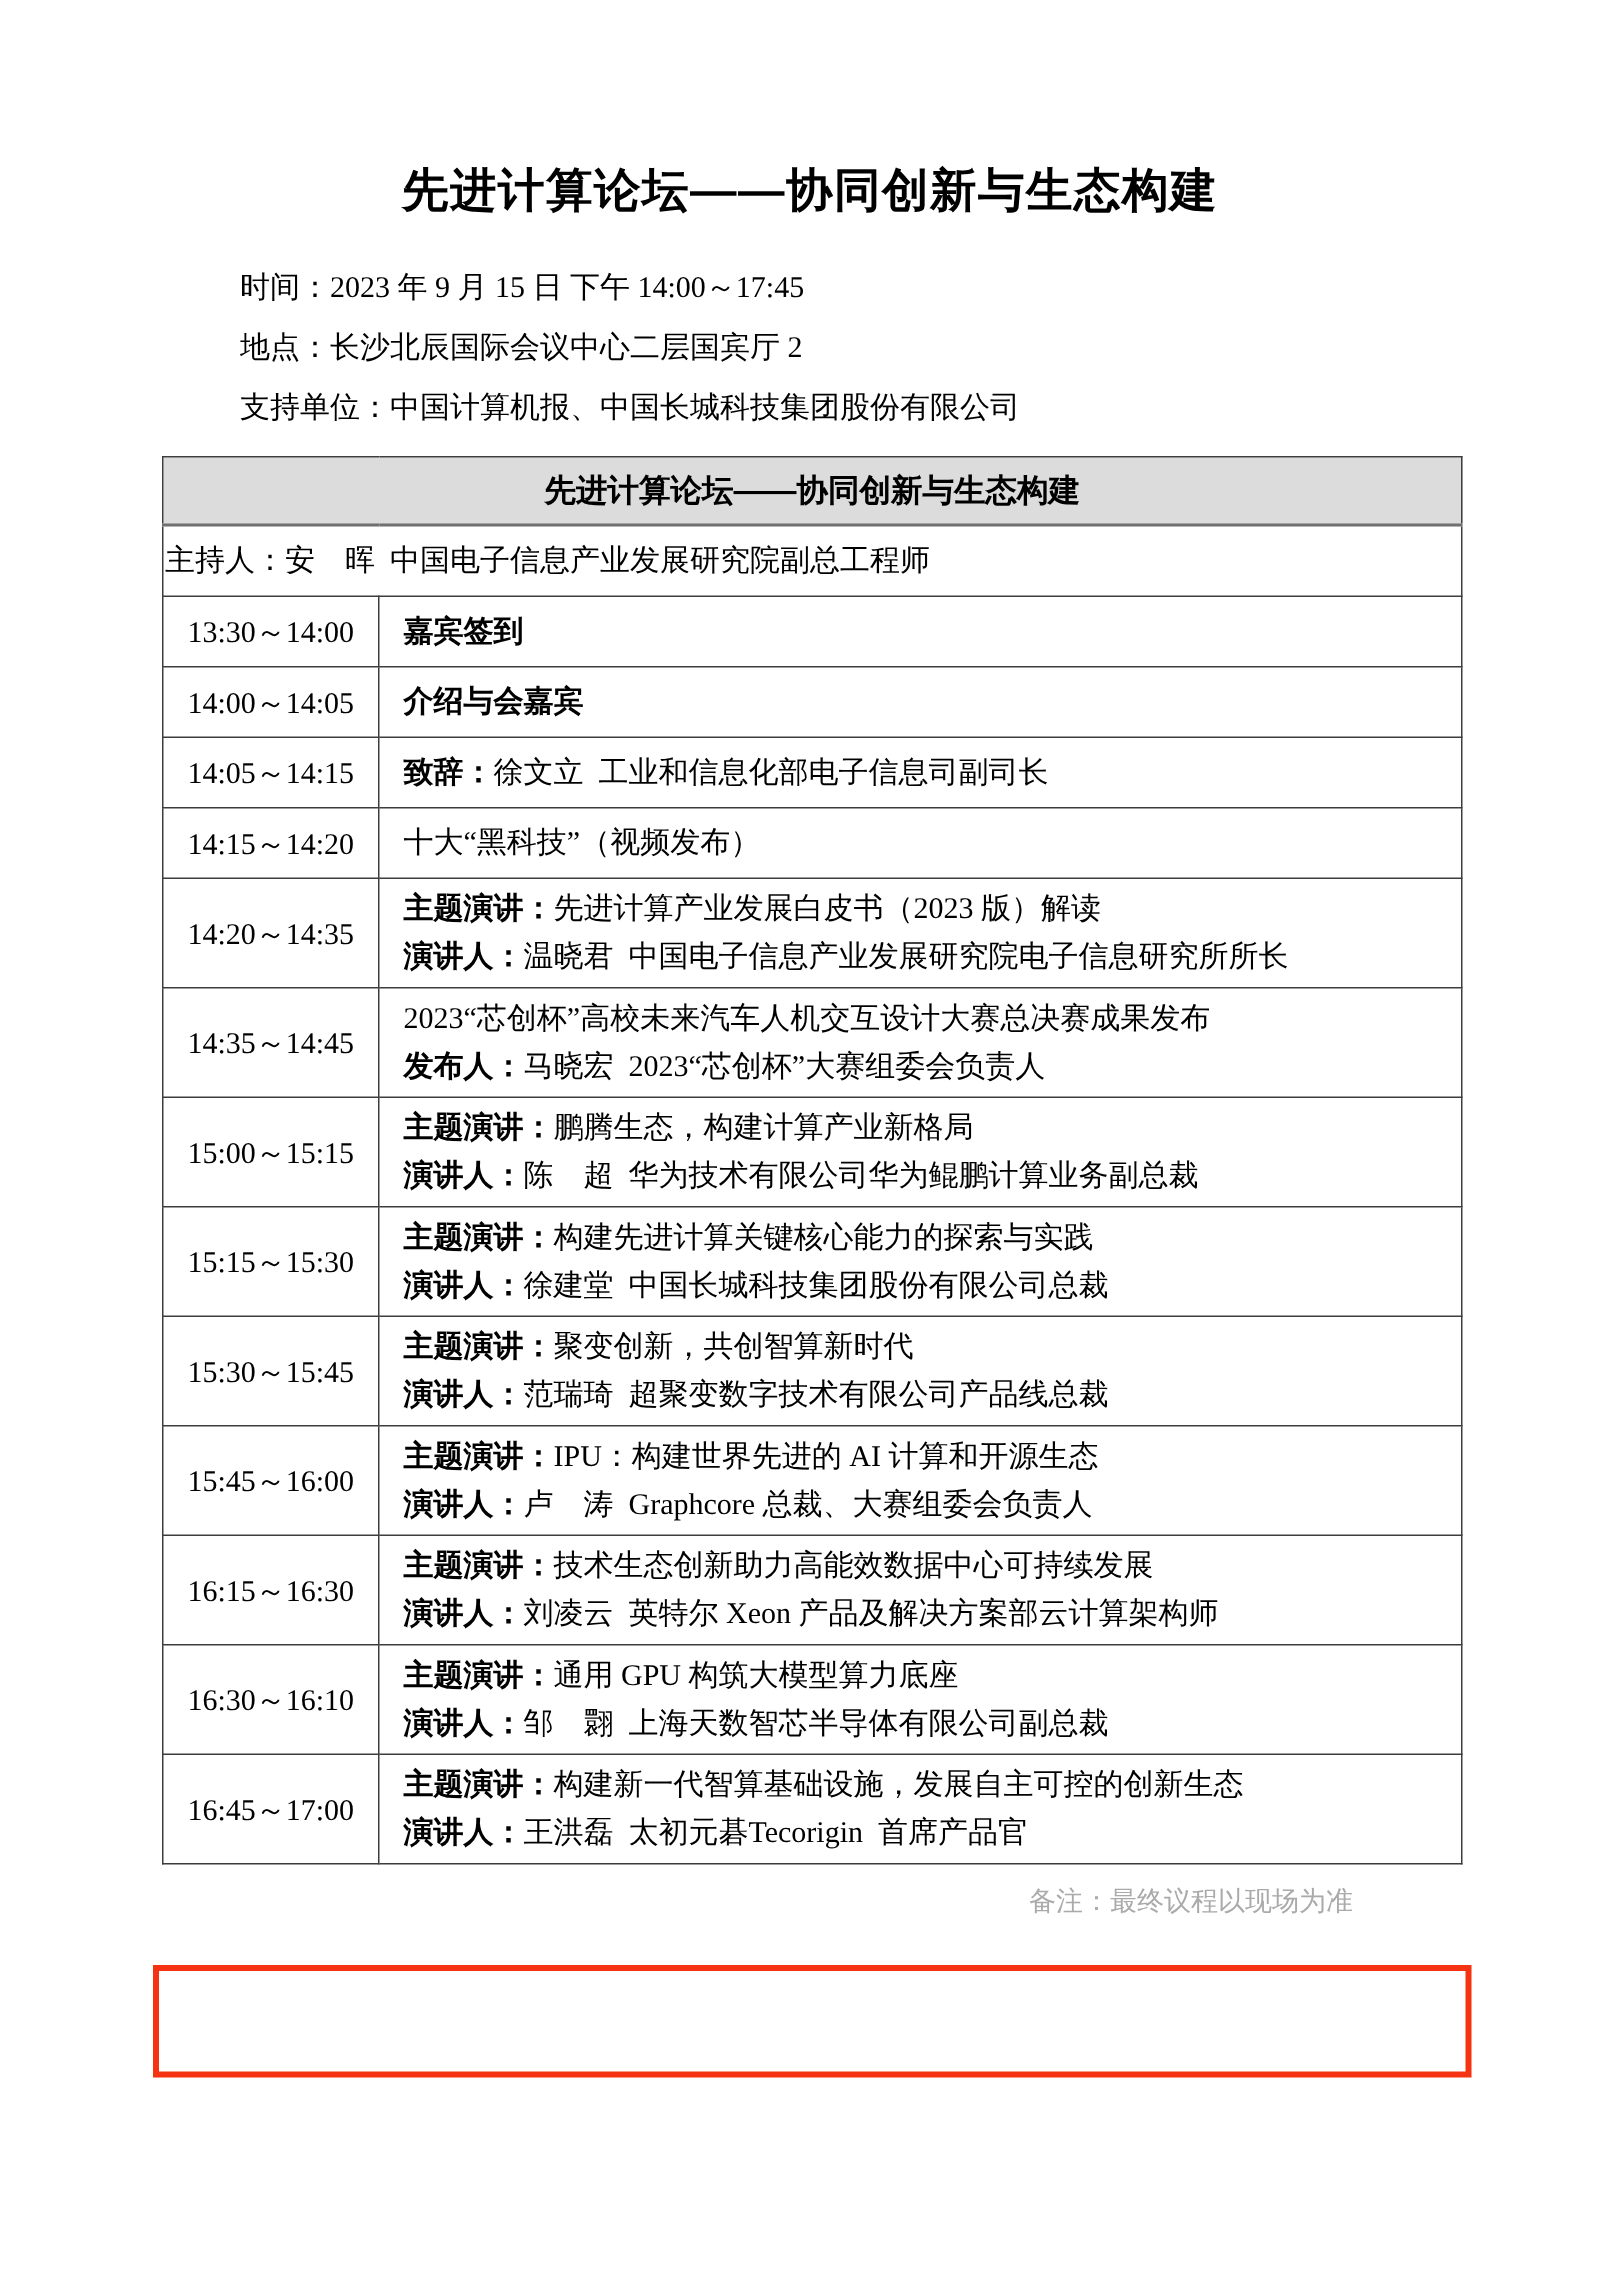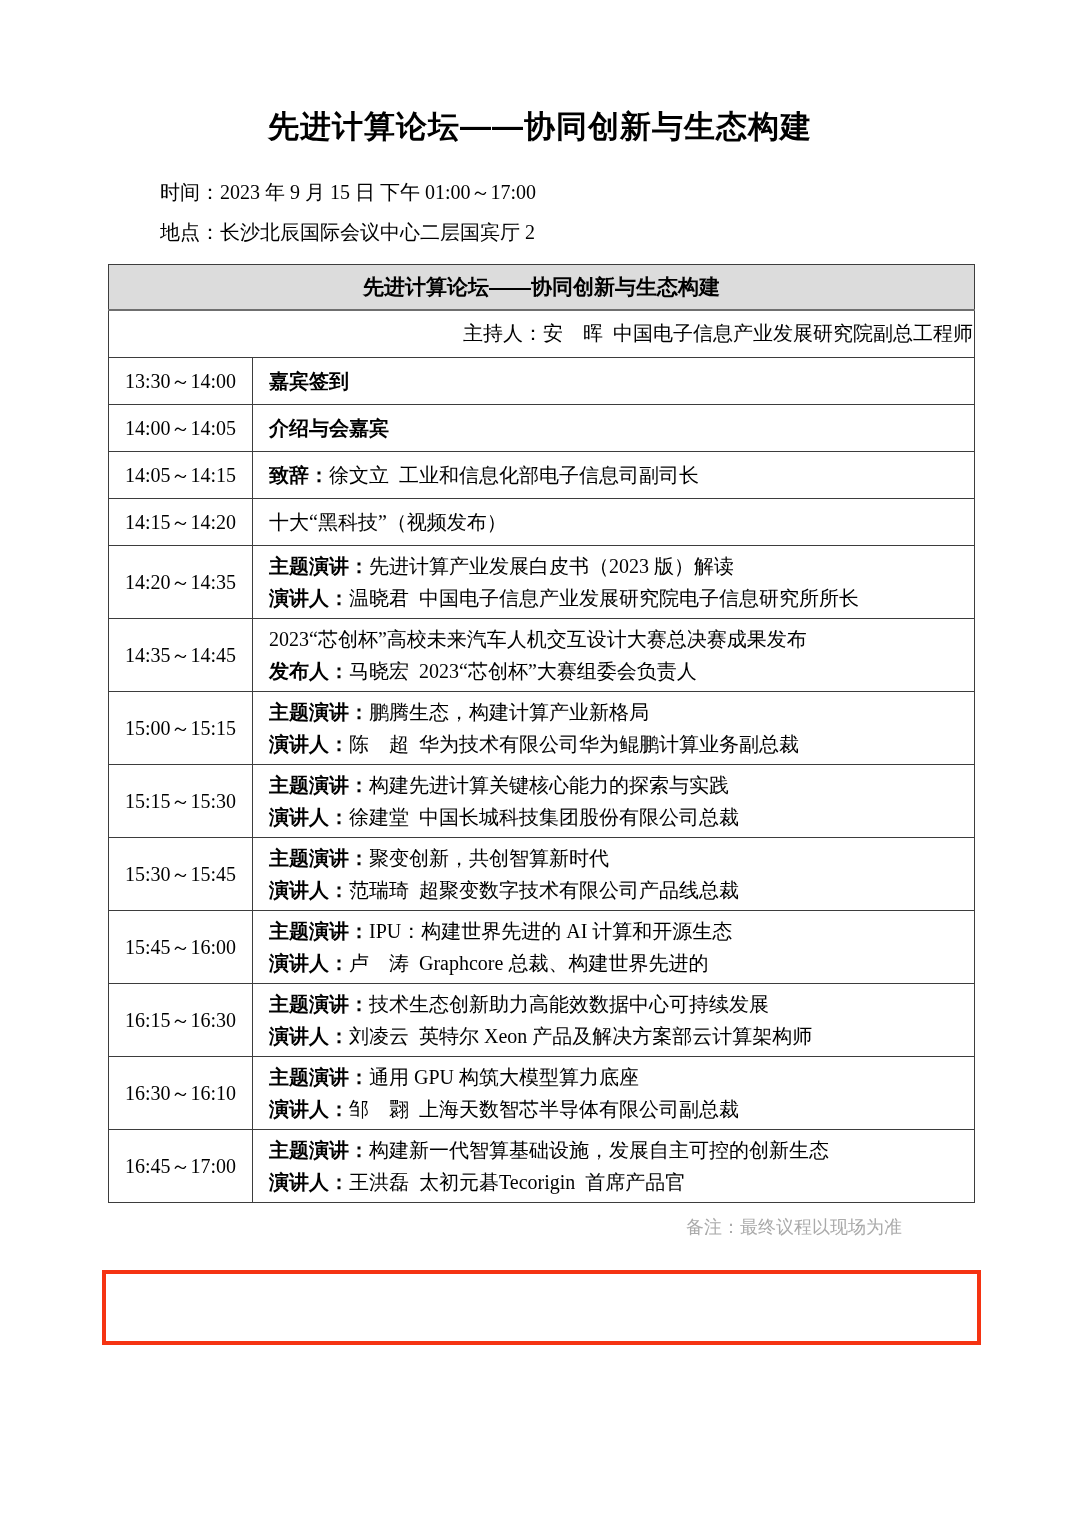--- a/index.html
+++ b/index.html
@@ -51,21 +51,21 @@
     background:var(--header-bg);
     text-align:center;
     font-family:"Liberation Sans","DejaVu Sans",sans-serif;
     font-weight:700;
     font-size:21px;
     border-bottom:2px solid #6f6f6f;
     white-space:pre-wrap;
   }
   td.mod{
     height:48px;
-    text-align:right;
+    text-align:left;
     white-space:pre-wrap;
   }
   td.time{
     text-align:center;
     font-size:20px;
   }
   td.content{
     padding:2px 6px 2px 16px;
   }
   tr.single td{height:47px;}
@@ -95,22 +95,23 @@
   }
 </style>
 </head>
 <body>
 
 <div>
 
   <h1 class="page-title">先进计算论坛——协同创新与生态构建</h1>
 
   <div class="meta">
-    <div class="meta-line">时间：2023 年 9 月 15 日 下午 01:00～17:00</div>
+    <div class="meta-line">时间：2023 年 9 月 15 日 下午 14:00～17:45</div>
     <div class="meta-line">地点：长沙北辰国际会议中心二层国宾厅 2</div>
+    <div class="meta-line">支持单位：中国计算机报、中国长城科技集团股份有限公司</div>
   </div>
 
   <div class="table-wrap">
     <table class="agenda">
       <colgroup>
           <col class="time-col">
           <col>
         </colgroup>
       <tbody>
         <tr>
@@ -175,21 +176,21 @@
     <td class="time">15:30～15:45</td>
     <td class="content">
               <p class="line"><span class="lbl">主题演讲：</span><span>聚变创新，共创智算新时代</span></p>
               <p class="line"><span class="lbl">演讲人：</span><span>范瑞琦  超聚变数字技术有限公司产品线总裁</span></p>
             </td>
   </tr>
           <tr class="double">
     <td class="time">15:45～16:00</td>
     <td class="content">
               <p class="line"><span class="lbl">主题演讲：</span><span>IPU：构建世界先进的 AI 计算和开源生态</span></p>
-              <p class="line"><span class="lbl">演讲人：</span><span>卢　涛  Graphcore 总裁、构建世界先进的</span></p>
+              <p class="line"><span class="lbl">演讲人：</span><span>卢　涛  Graphcore 总裁、大赛组委会负责人</span></p>
             </td>
   </tr>
           <tr class="double">
     <td class="time">16:15～16:30</td>
     <td class="content">
               <p class="line"><span class="lbl">主题演讲：</span><span>技术生态创新助力高能效数据中心可持续发展</span></p>
               <p class="line"><span class="lbl">演讲人：</span><span>刘凌云  英特尔 Xeon 产品及解决方案部云计算架构师</span></p>
             </td>
   </tr>
           <tr class="double">

